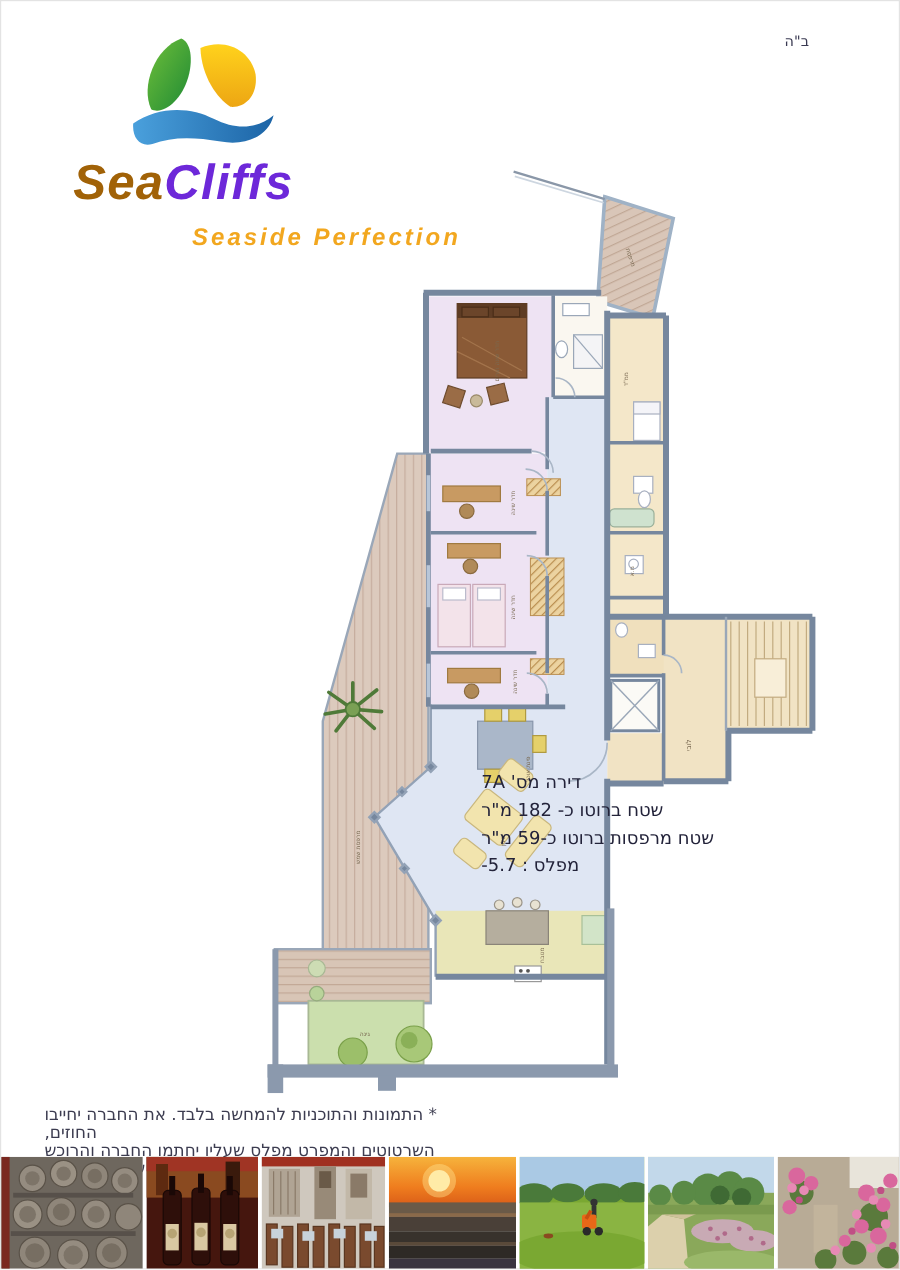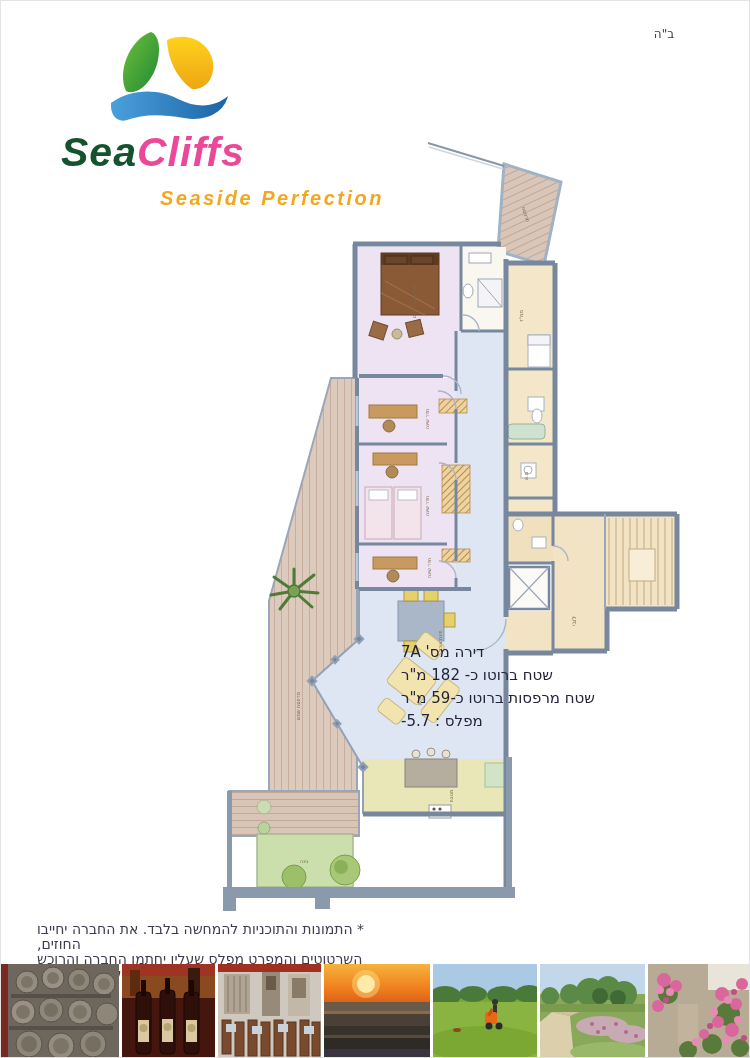--- a/index.html
+++ b/index.html
@@ -5,22 +5,22 @@
   html,body{margin:0;padding:0;background:#fff;}
   .page{position:relative;width:750px;height:1058px;background:#ffffff;
         border:1px solid #e3e3e3;box-sizing:border-box;overflow:hidden;
         font-family:"DejaVu Sans",sans-serif;}
   .bh{position:absolute;top:26px;left:638px;width:50px;font-size:12px;color:#3a3a52;
       text-align:center;}
   .logo-mark{position:absolute;left:103px;top:26px;width:132px;height:108px;}
   .logo-text{position:absolute;left:60px;top:128px;width:300px;
              font-family:"Liberation Sans",sans-serif;font-weight:bold;font-style:italic;
              font-size:41px;letter-spacing:1px;}
-  .logo-text .sea{color:#14532d;}
-  .logo-text .cliffs{color:#ec4899;}
+  .logo-text .sea{color:#a16207;}
+  .logo-text .cliffs{color:#6d28d9;}
   .tagline{position:absolute;left:63px;top:186px;width:320px;
            font-family:"Liberation Sans",sans-serif;font-weight:bold;font-style:italic;
            font-size:20px;letter-spacing:2.5px;color:#f2a71f;text-align:right;}
   .plan{position:absolute;left:200px;top:135px;width:505px;height:775px;}
   .apt-info{position:absolute;left:400px;top:640px;width:312px;direction:rtl;
             text-align:left;font-size:15px;line-height:23px;color:#23233a;}
   .apt-info div{white-space:nowrap;}
   .disclaimer{position:absolute;left:36px;top:921px;width:362px;direction:rtl;
               text-align:left;font-size:14px;line-height:15px;color:#3c3c50;}
   .photo-strip{position:absolute;left:0;top:963px;width:750px;height:95px;}

